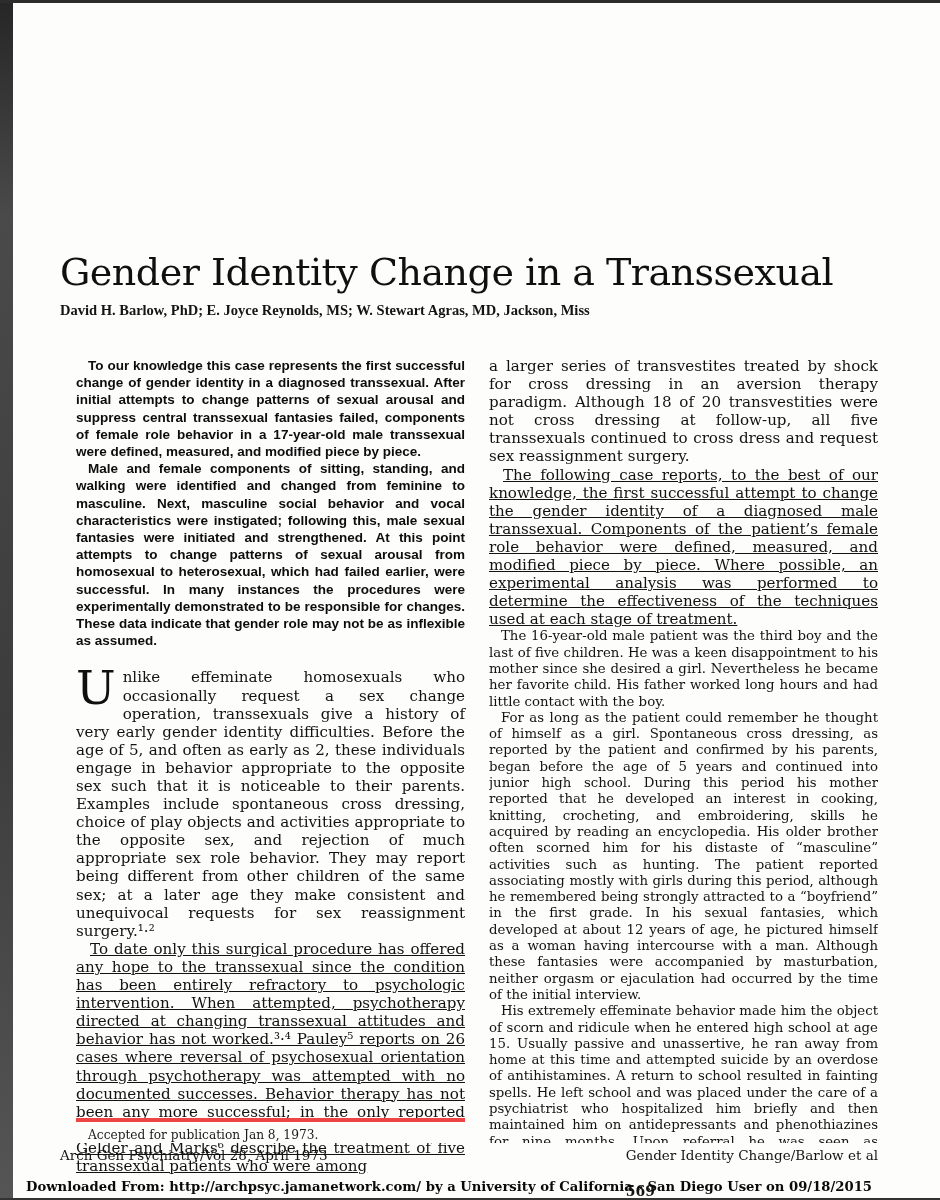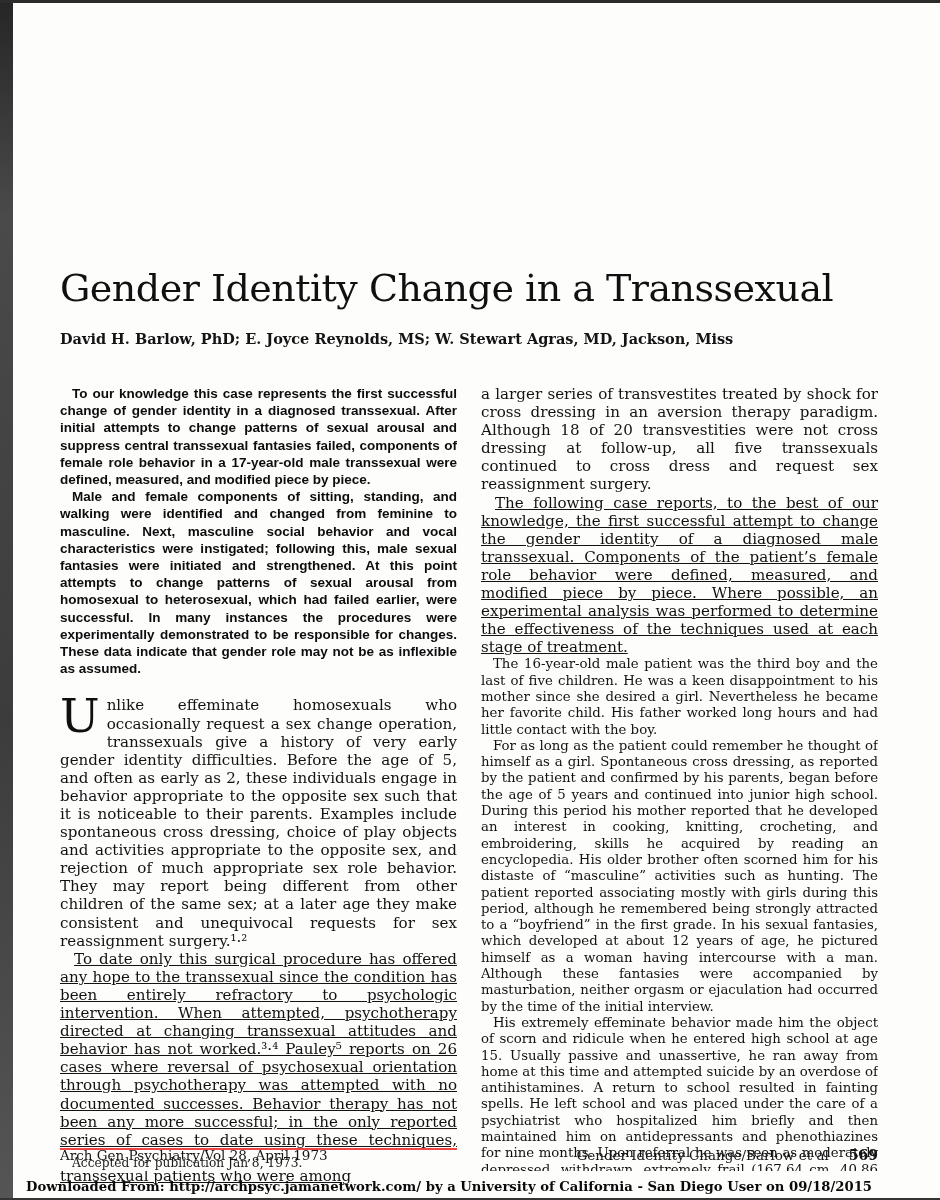--- a/index.html
+++ b/index.html
@@ -19,39 +19,40 @@
     background: linear-gradient(180deg, #262626, #4a4a4a 18%, #3c3c3c 60%, #555555);
   }
   .scan-edge-top {
     position: absolute; left: 0; top: 0;
     width: 100%; height: 3px; background: #2c2c2c;
   }
   .scan-edge-bottom {
     position: absolute; left: 0; bottom: 0;
     width: 100%; height: 2px; background: #333;
   }
-  .content { position: absolute; left: 60px; top: 16px; width: 818px; }
+  .content { position: absolute; left: 60px; top: 0; width: 818px; }
 
   .article-title {
     margin-top: 250px;
     font-family: "DejaVu Serif", serif;
     font-size: 38px;
     font-weight: 400;
     letter-spacing: -0.5px;
     color: #101010;
     white-space: nowrap;
   }
   .byline {
-    margin-top: 20px;
+    margin-top: 8px;
     font-size: 14.5px;
     font-weight: bold;
     color: #141414;
+    font-family: Liberation Serif, serif;
   }
 
-  .columns { display: flex; gap: 24px; margin-top: 38px; }
+  .columns { display: flex; gap: 24px; margin-top: 38px; margin-left: 16px; }
   .col { width: 400px; position: relative; height: 786px; }
   .col-left { overflow: visible; }
   .col-right { overflow: hidden; }
 
   .abstract p {
     font-family: "Liberation Sans", sans-serif;
     font-weight: bold;
     font-size: 13.5px;
     line-height: 17.2px;
     text-align: justify;
@@ -71,21 +72,21 @@
     font-size: 47px;
     line-height: 34px;
     padding: 3px 7px 0 0;
     font-family: "DejaVu Serif", serif;
     color: #0f0f0f;
   }
 
   .footnote-block {
     position: absolute; bottom: 0; left: 0;
     width: 100%;
-    border-top: 2px solid #ef4444;
+    border-top: 4px solid #ef4444;
     padding-top: 6px;
     background: #fdfdfc;
   }
   .footnote-block p {
     font-size: 12.2px;
     line-height: 14.7px;
     text-indent: 12px;
     text-align: justify;
     color: #1a1a1a;
   }
@@ -105,21 +106,21 @@
     margin: 9px 0 7px 0;
     color: #0d0d0d;
   }
 
   .page-footer {
     position: absolute; top: 1147px; left: 60px;
     width: 818px;
     display: flex; justify-content: space-between; align-items: baseline;
     font-size: 13.5px; color: #141414;
   }
-  .footer-right { display: flex; align-items: baseline; gap: 20px; }
+  .footer-right { display: flex; align-items: baseline; gap: 20px; flex-direction: column; }
   .page-number { font-weight: bold; font-size: 14px; text-align: right; }
 
   .download-bar {
     position: absolute; top: 1179px; left: 26px;
     width: 900px;
     font-size: 13.2px;
     font-weight: bold;
     color: #0a0a0a;
     white-space: nowrap;
   }

